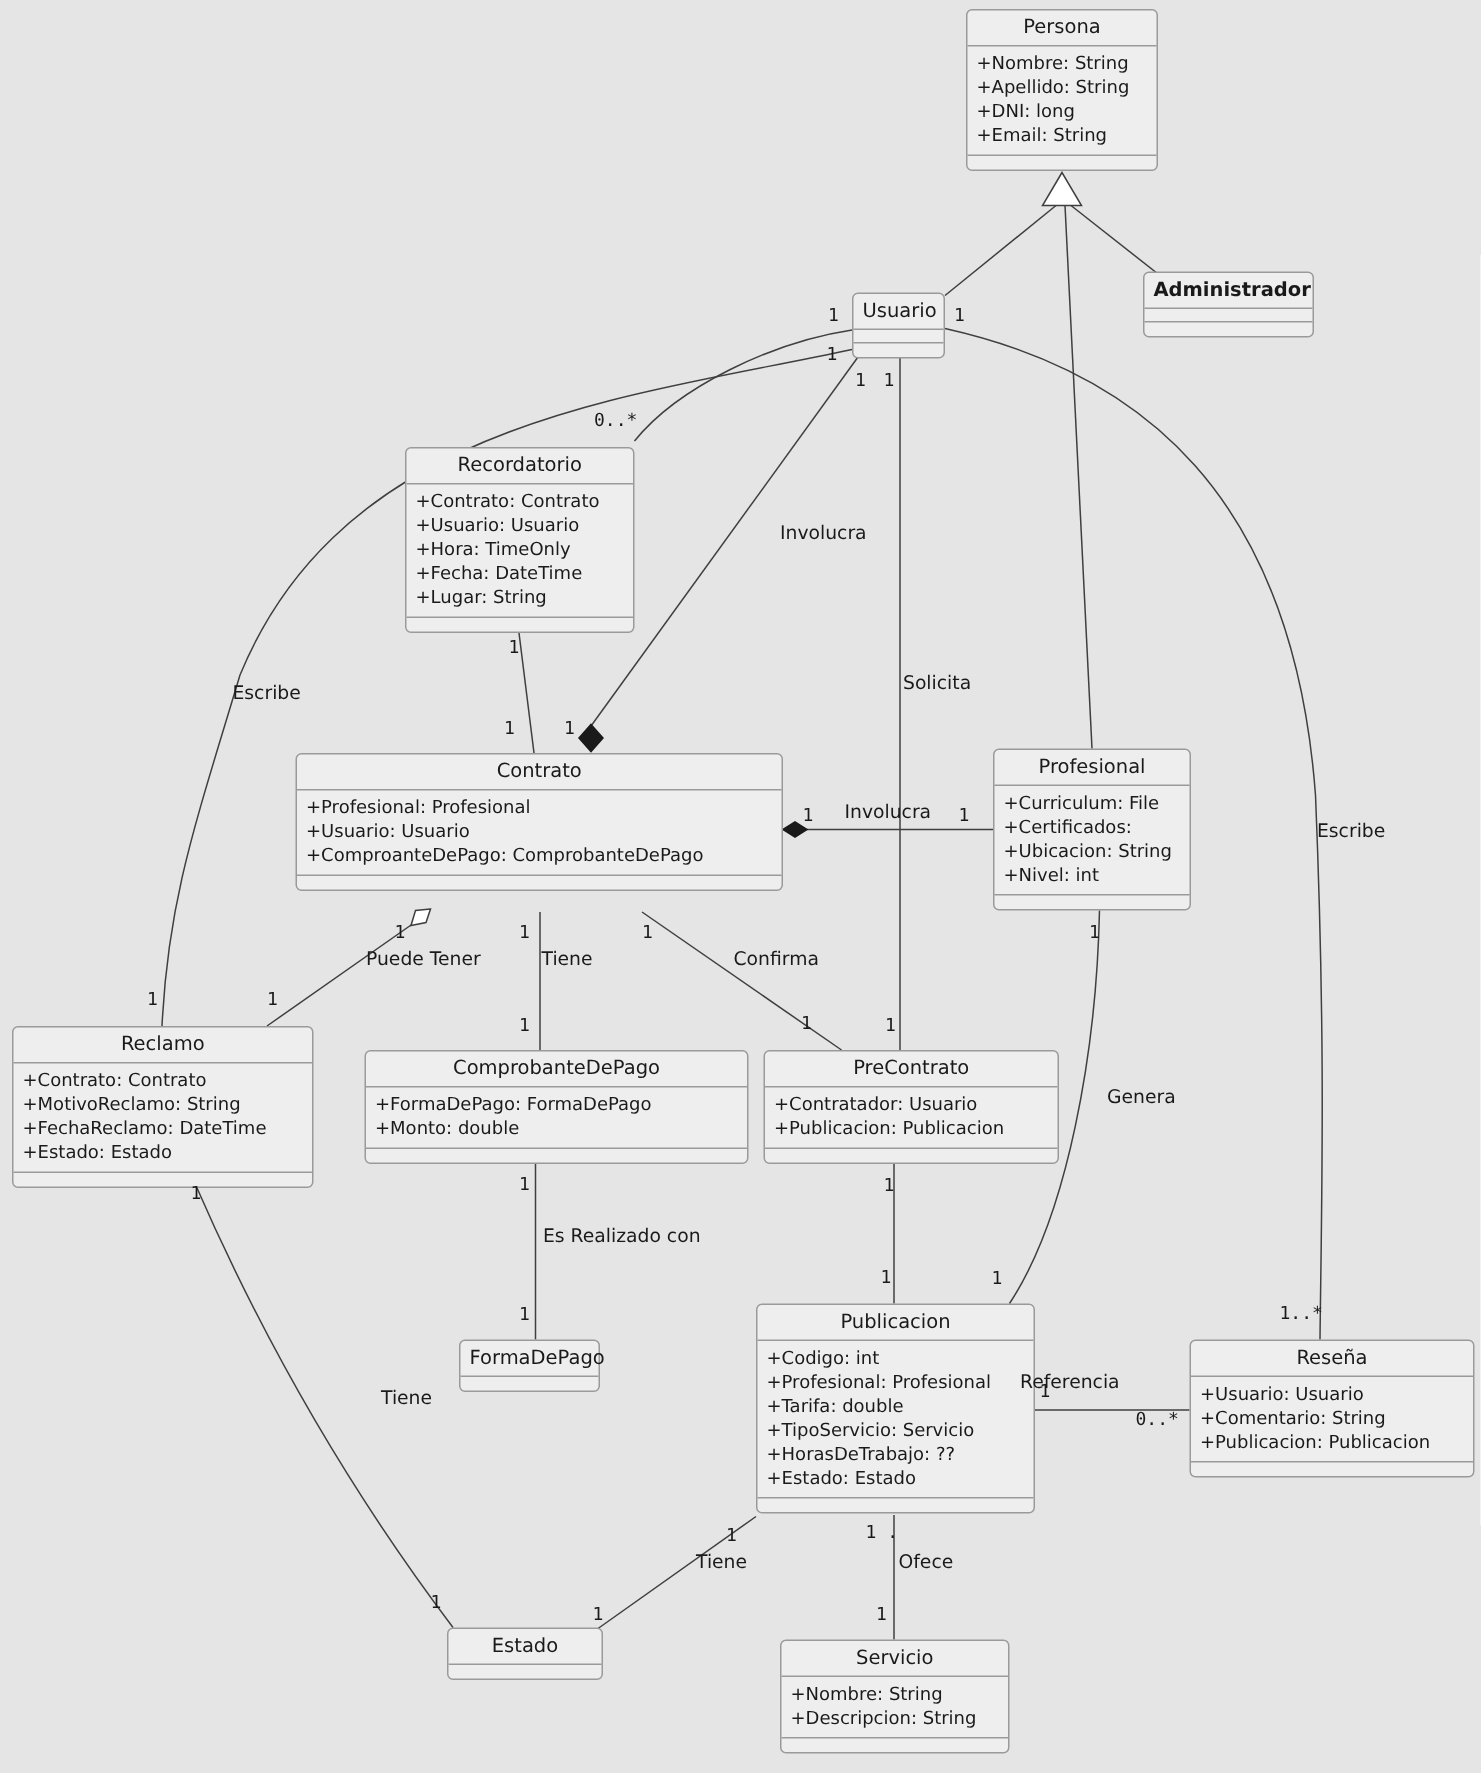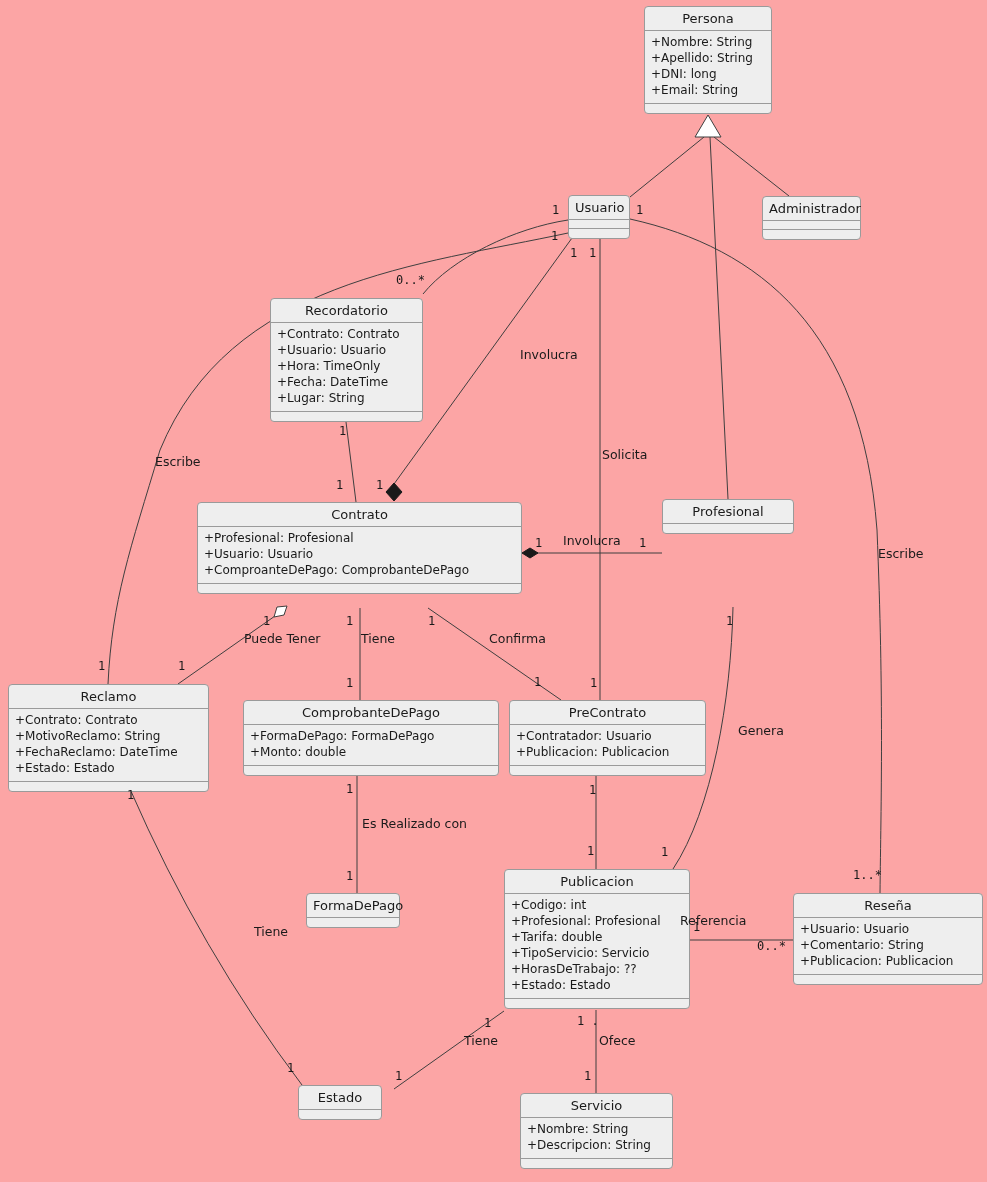--- a/index.html
+++ b/index.html
@@ -1,16 +1,16 @@
 <!DOCTYPE html>
 <html><head>
 <meta charset="utf-8">
 <style>
   html,body{margin:0;padding:0;background:#fff;}
-  #canvas{position:relative;width:987px;height:1182px;background:#fca5a5;overflow:hidden;
+  #canvas{position:relative;width:987px;height:1182px;background:#e5e5e5;overflow:hidden;
           font-family:"DejaVu Sans", sans-serif;color:#1a1a1a;}
   #wires{position:absolute;left:0;top:0;width:987px;height:1182px;}
   .uml-class{position:absolute;background:#eeeeee;border:1px solid #9a9a9a;border-radius:4px;
              box-sizing:border-box;font-size:12px;line-height:16px;box-shadow:0 0 0 0;}
   .uml-title{text-align:center;padding:4px 6px 3px 6px;border-bottom:1px solid #9a9a9a;font-size:13px;}
   .uml-attrs{padding:3px 6px 5px 6px;border-bottom:1px solid #9a9a9a;}
   .uml-attr{white-space:nowrap;}
   .uml-empty{height:9px;}
   .uml-empty.mid{border-bottom:1px solid #9a9a9a;height:8px;}
   .elabel{position:absolute;font-size:12.5px;white-space:nowrap;}
@@ -60,21 +60,21 @@
     </div>
     <div class="uml-empty"></div>
   </div>
 
   <div class="uml-class" style="left:568px;top:195px;width:62px;">
     <div class="uml-title">Usuario</div>
     <div class="uml-empty mid"></div>
     <div class="uml-empty"></div>
   </div>
 
-  <div class="uml-class" style="left:762px;top:196px;width:99px;">
+  <div class="uml-class" style="left:762px;top:181px;width:114px;font-weight:bold;">
     <div class="uml-title">Administrador</div>
     <div class="uml-empty mid"></div>
     <div class="uml-empty"></div>
   </div>
 
   <div class="uml-class" style="left:270px;top:298px;width:153px;">
     <div class="uml-title">Recordatorio</div>
     <div class="uml-attrs">
       <div class="uml-attr">+Contrato: Contrato</div>
       <div class="uml-attr">+Usuario: Usuario</div>
@@ -90,20 +90,26 @@
     <div class="uml-attrs">
       <div class="uml-attr">+Profesional: Profesional</div>
       <div class="uml-attr">+Usuario: Usuario</div>
       <div class="uml-attr">+ComproanteDePago: ComprobanteDePago</div>
     </div>
     <div class="uml-empty"></div>
   </div>
 
   <div class="uml-class" style="left:662px;top:499px;width:132px;">
     <div class="uml-title">Profesional</div>
+    <div class="uml-attrs">
+      <div class="uml-attr">+Curriculum: File</div>
+      <div class="uml-attr">+Certificados:</div>
+      <div class="uml-attr">+Ubicacion: String</div>
+      <div class="uml-attr">+Nivel: int</div>
+    </div>
     <div class="uml-empty"></div>
   </div>
 
   <div class="uml-class" style="left:8px;top:684px;width:201px;">
     <div class="uml-title">Reclamo</div>
     <div class="uml-attrs">
       <div class="uml-attr">+Contrato: Contrato</div>
       <div class="uml-attr">+MotivoReclamo: String</div>
       <div class="uml-attr">+FechaReclamo: DateTime</div>
       <div class="uml-attr">+Estado: Estado</div>
@@ -150,21 +156,21 @@
   <div class="uml-class" style="left:793px;top:893px;width:190px;">
     <div class="uml-title">Reseña</div>
     <div class="uml-attrs">
       <div class="uml-attr">+Usuario: Usuario</div>
       <div class="uml-attr">+Comentario: String</div>
       <div class="uml-attr">+Publicacion: Publicacion</div>
     </div>
     <div class="uml-empty"></div>
   </div>
 
-  <div class="uml-class" style="left:298px;top:1085px;width:84px;">
+  <div class="uml-class" style="left:298px;top:1085px;width:104px;">
     <div class="uml-title">Estado</div>
     <div class="uml-empty"></div>
   </div>
 
   <div class="uml-class" style="left:520px;top:1093px;width:153px;">
     <div class="uml-title">Servicio</div>
     <div class="uml-attrs">
       <div class="uml-attr">+Nombre: String</div>
       <div class="uml-attr">+Descripcion: String</div>
     </div>

